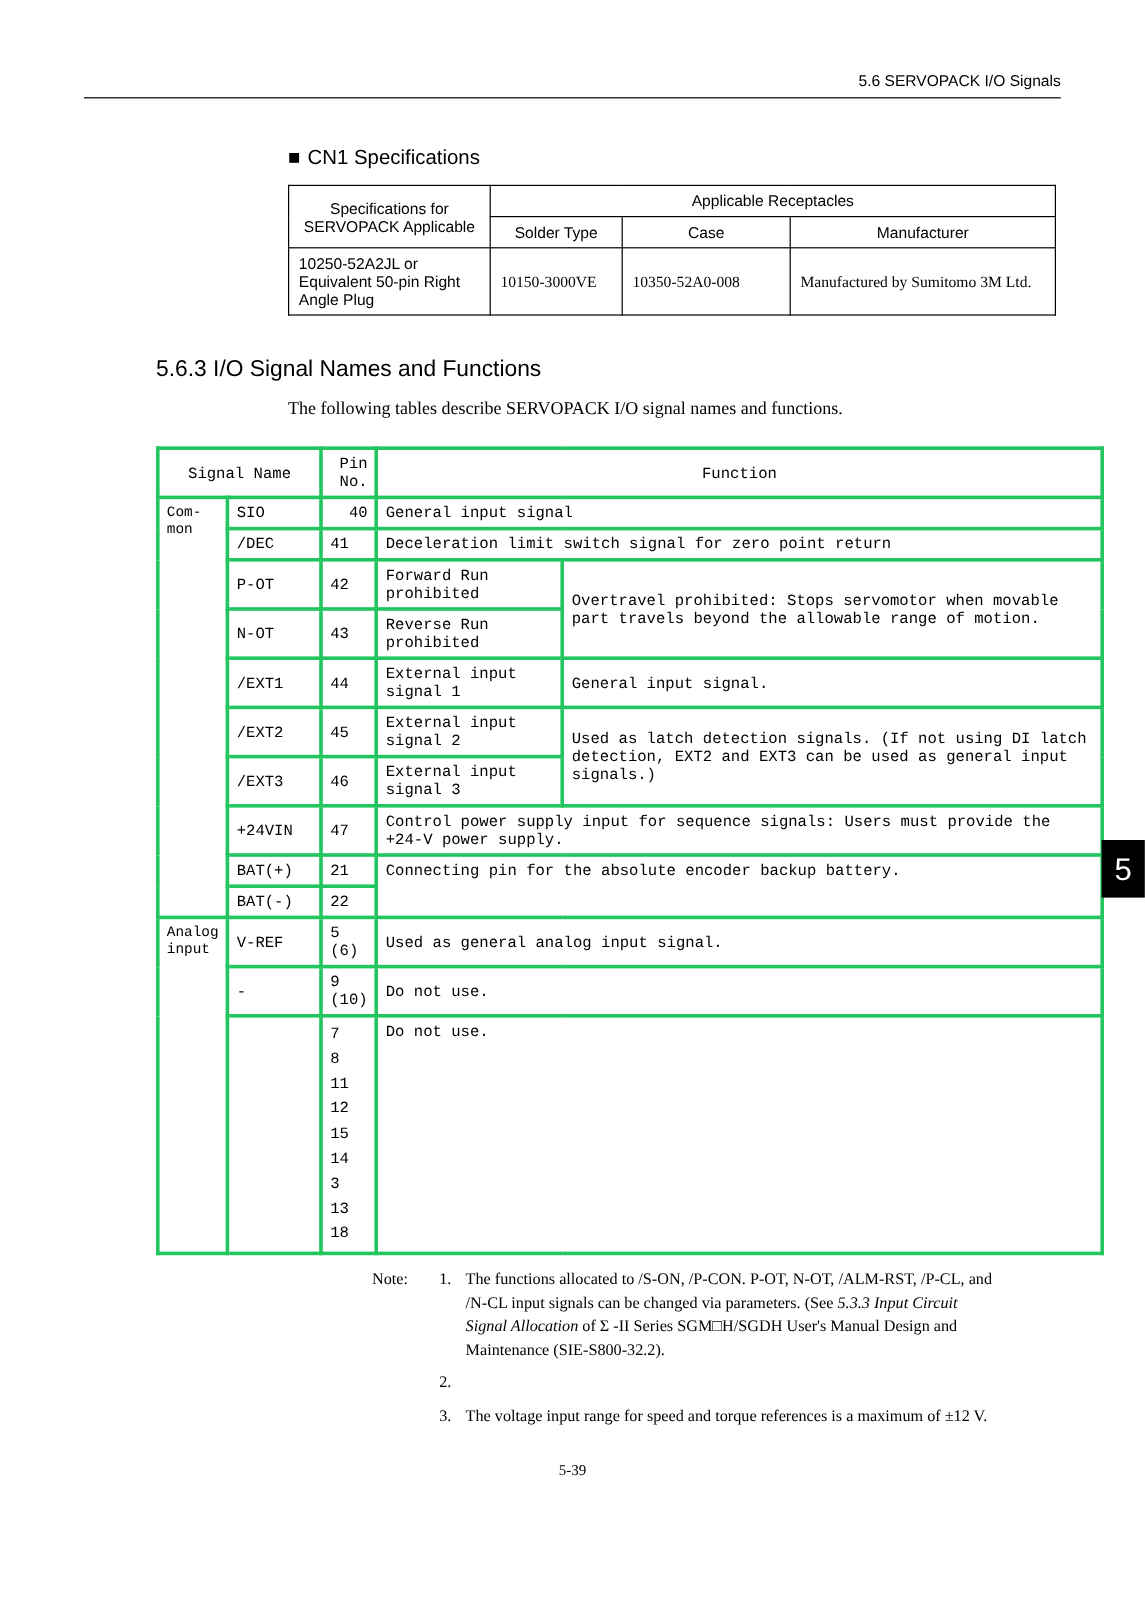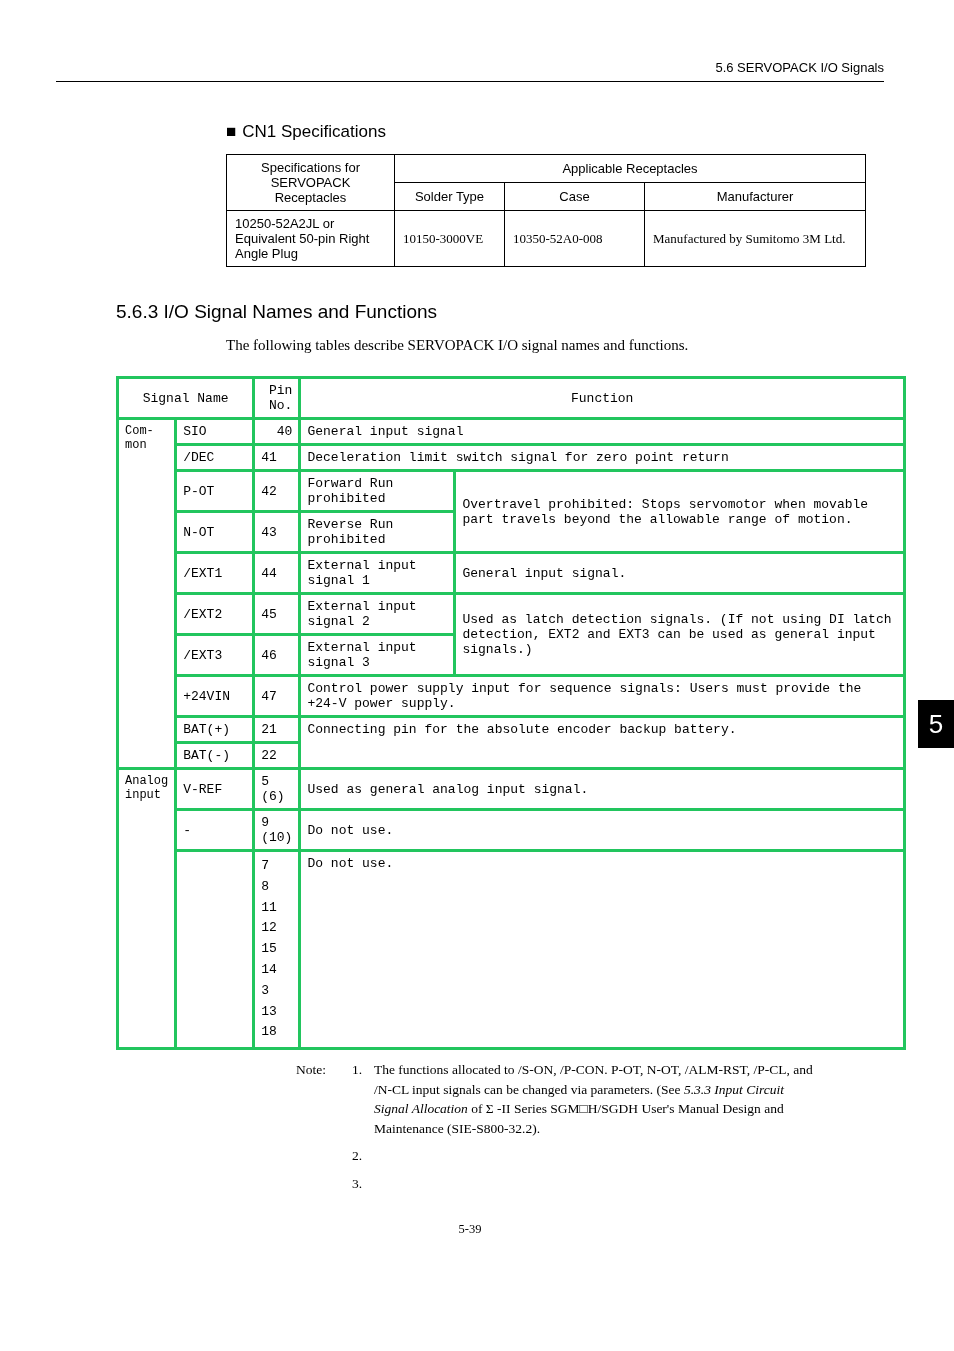--- a/index.html
+++ b/index.html
@@ -5,21 +5,21 @@
   * { box-sizing: border-box; }
   body {
     margin: 0;
     padding: 0;
     font-family: "Times New Roman", Times, serif;
     background: #fff;
     color: #000;
     width: 954px;
   }
   .page {
-    padding: 60px 70px 40px 56px;
+    padding: 60px 70px 40px 70px;
     position: relative;
   }
   .header-right {
     text-align: right;
     font-size: 13px;
     margin-bottom: 6px;
   }
   .header-rule {
     border: none;
     border-top: 1px solid #000;
@@ -130,21 +130,21 @@
   <div class="header-right sans">5.6  SERVOPACK I/O Signals</div>
   <hr class="header-rule">
 
   <div class="h-block sans">
     <span class="square">■</span><span>CN1 Specifications</span>
   </div>
 
   <table class="spec-table">
     <tbody>
         <tr>
-      <th rowspan="2" class="sans" style="width:168px">Specifications for SERVOPACK Receptacles</th>
+      <th rowspan="2" class="sans" style="width:168px">Specifications for SERVOPACK Applicable</th>
       <th colspan="3" class="sans">Applicable Receptacles</th>
     </tr>
     <tr>
       <th class="sans" style="width:110px">Solder Type</th>
       <th class="sans" style="width:140px">Case</th>
       <th class="sans">Manufacturer</th>
     </tr>
     <tr>
       <td class="sans">10250-52A2JL or Equivalent 50-pin Right Angle Plug</td>
       <td class="serif">10150-3000VE</td>
@@ -254,19 +254,20 @@
         <span>The functions allocated to /S-ON, /P-CON. P-OT, N-OT, /ALM-RST, /P-CL, and /N-CL input signals can be changed via parameters. (See </span><span class="italic">5.3.3 Input Circuit Signal Allocation</span><span> of Σ -II Series SGM□H/SGDH User's Manual Design and Maintenance (SIE-S800-32.2).</span>
       </div>
     </div>
     <div class="note-row">
       <div class="note-lead"></div>
       <div class="note-num">2.</div>
     </div>
     <div class="note-row">
       <div class="note-lead"></div>
       <div class="note-num">3.</div>
+      <div class="note-txt">The voltage input range for speed and torque references is a maximum of ±12 V.</div>
     </div>
   </div>
 
   <div class="footer-pg serif">5-39</div>
 
   <div class="side-tab">5</div>
 </div>
 
 </body></html>

